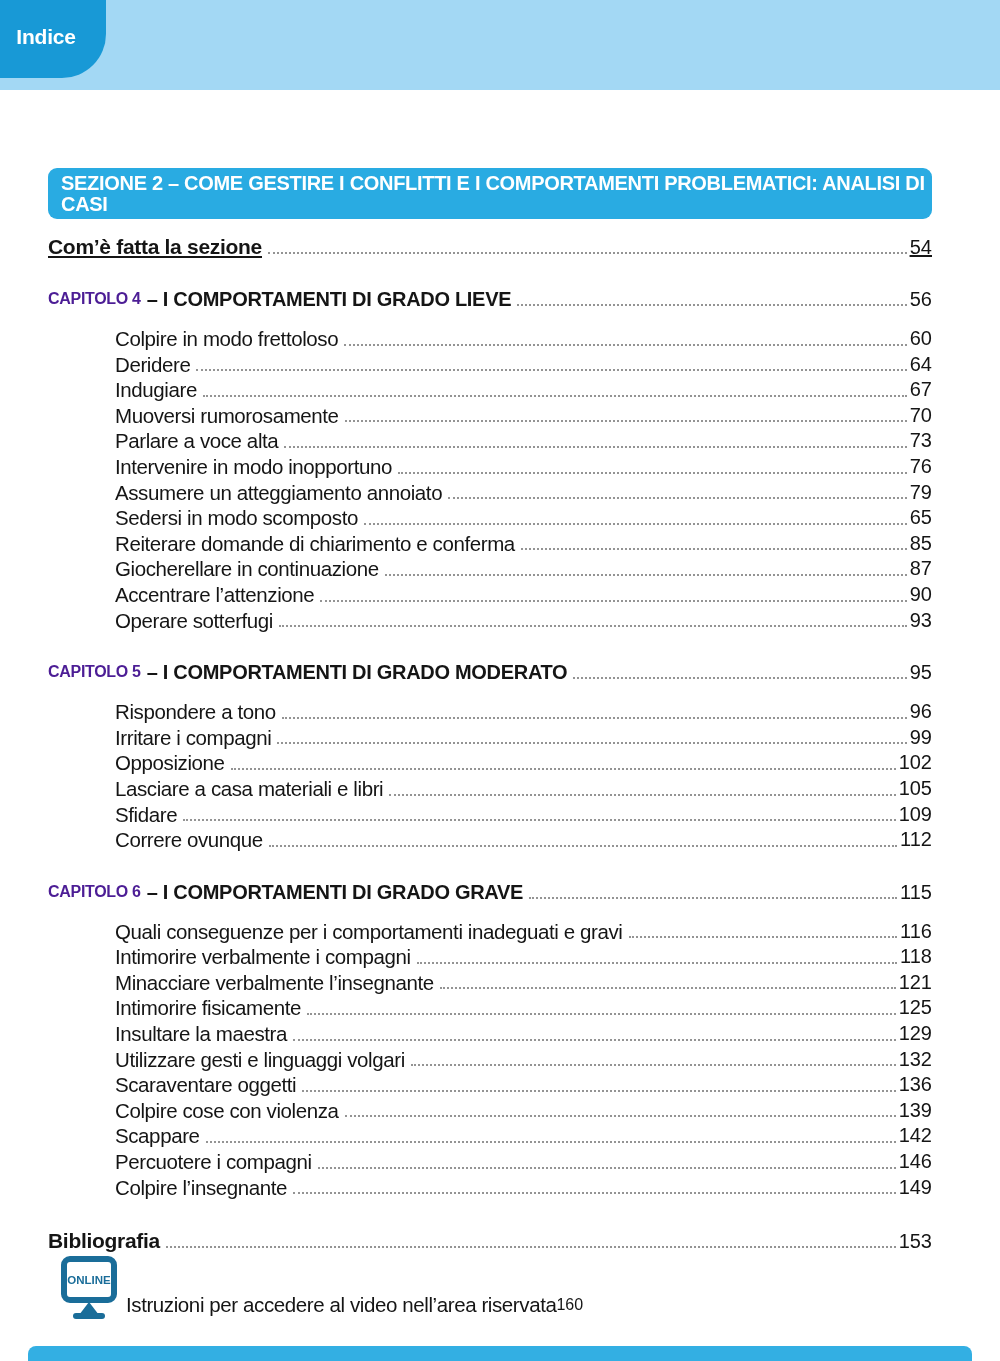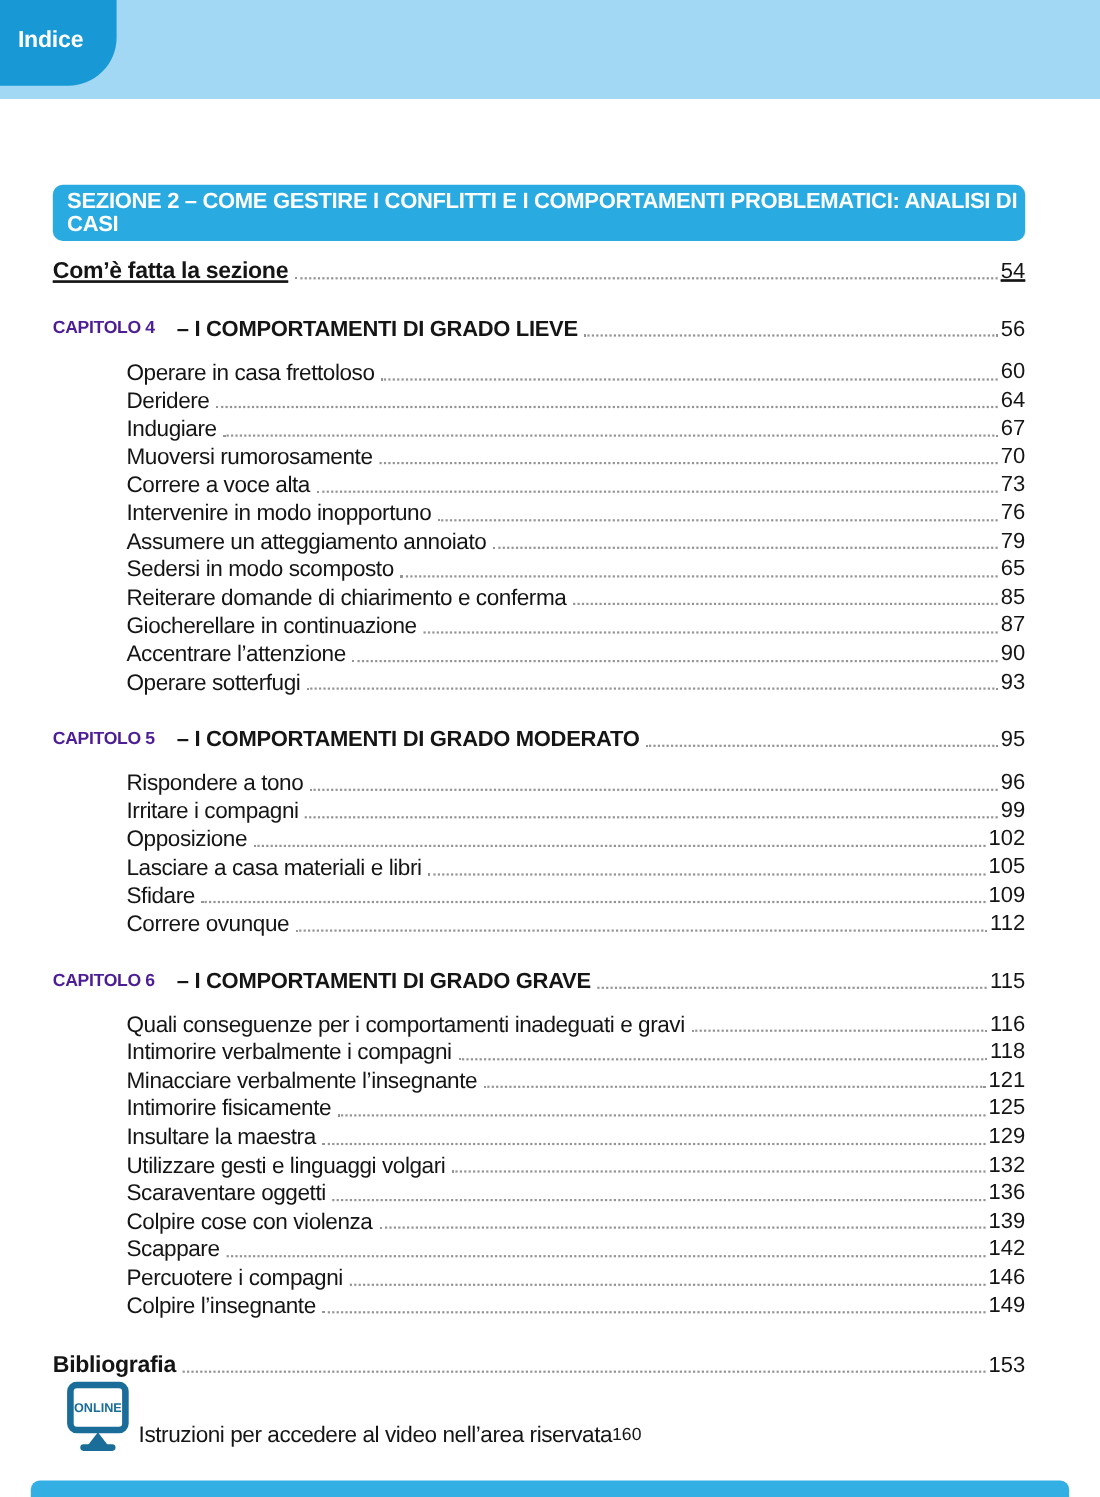--- a/index.html
+++ b/index.html
@@ -52,21 +52,21 @@
     min-width:20px;
   }
   .row .pagenum { font-weight:400; font-size:20px; }
 
   .intro-row { margin-top:15px; }
   .intro-row .label { font-weight:700; font-size:21px; letter-spacing:-0.3px; }
   .intro-row, .intro-row .label, .intro-row .pagenum { line-height:26px;text-decoration:underline; }
 
   .chapter-row { margin-top:26px; line-height:26px; }
   .chapter-row .prefix { color:#4c1d95; font-weight:700; font-size:16px; letter-spacing:-0.3px; }
-  .chapter-row .title  { color:#151515; font-weight:700; font-size:20px; letter-spacing:-0.3px; margin-left:20px; }
+  .chapter-row .title  { color:#151515; font-weight:700; font-size:20px; letter-spacing:-0.3px; margin-left:6px; }
   .chapter-row .pagenum { line-height:26px; }
 
   .items { margin-top:14px; padding-left:67px; }
   .item-row { line-height:25.6px; }
   .item-row .label { font-weight:400; font-size:20.5px; letter-spacing:-0.4px; }
 
   .biblio-row { margin-top:28px; line-height:26px; }
   .biblio-row .label { font-weight:700; font-size:21px; letter-spacing:-0.3px; }
 
   .online-row { margin-top:2px; display:flex; align-items:flex-end; }
@@ -104,41 +104,41 @@
   <div>
       <div class="chapter-block">
         <div class="row chapter-row">
           <span class="prefix">CAPITOLO 4</span>
           <span class="title">– I COMPORTAMENTI DI GRADO LIEVE</span>
           <span class="dots"></span>
           <span class="pagenum">56</span>
         </div>
         <div class="items">
           <div class="row item-row">
-            <span class="label">Operare in casa frettoloso</span>
+            <span class="label">Colpire in modo frettoloso</span>
             <span class="dots"></span>
             <span class="pagenum">60</span>
           </div>
           <div class="row item-row">
             <span class="label">Deridere</span>
             <span class="dots"></span>
             <span class="pagenum">64</span>
           </div>
           <div class="row item-row">
             <span class="label">Indugiare</span>
             <span class="dots"></span>
             <span class="pagenum">67</span>
           </div>
           <div class="row item-row">
             <span class="label">Muoversi rumorosamente</span>
             <span class="dots"></span>
             <span class="pagenum">70</span>
           </div>
           <div class="row item-row">
-            <span class="label">Correre a voce alta</span>
+            <span class="label">Parlare a voce alta</span>
             <span class="dots"></span>
             <span class="pagenum">73</span>
           </div>
           <div class="row item-row">
             <span class="label">Intervenire in modo inopportuno</span>
             <span class="dots"></span>
             <span class="pagenum">76</span>
           </div>
           <div class="row item-row">
             <span class="label">Assumere un atteggiamento annoiato</span>

